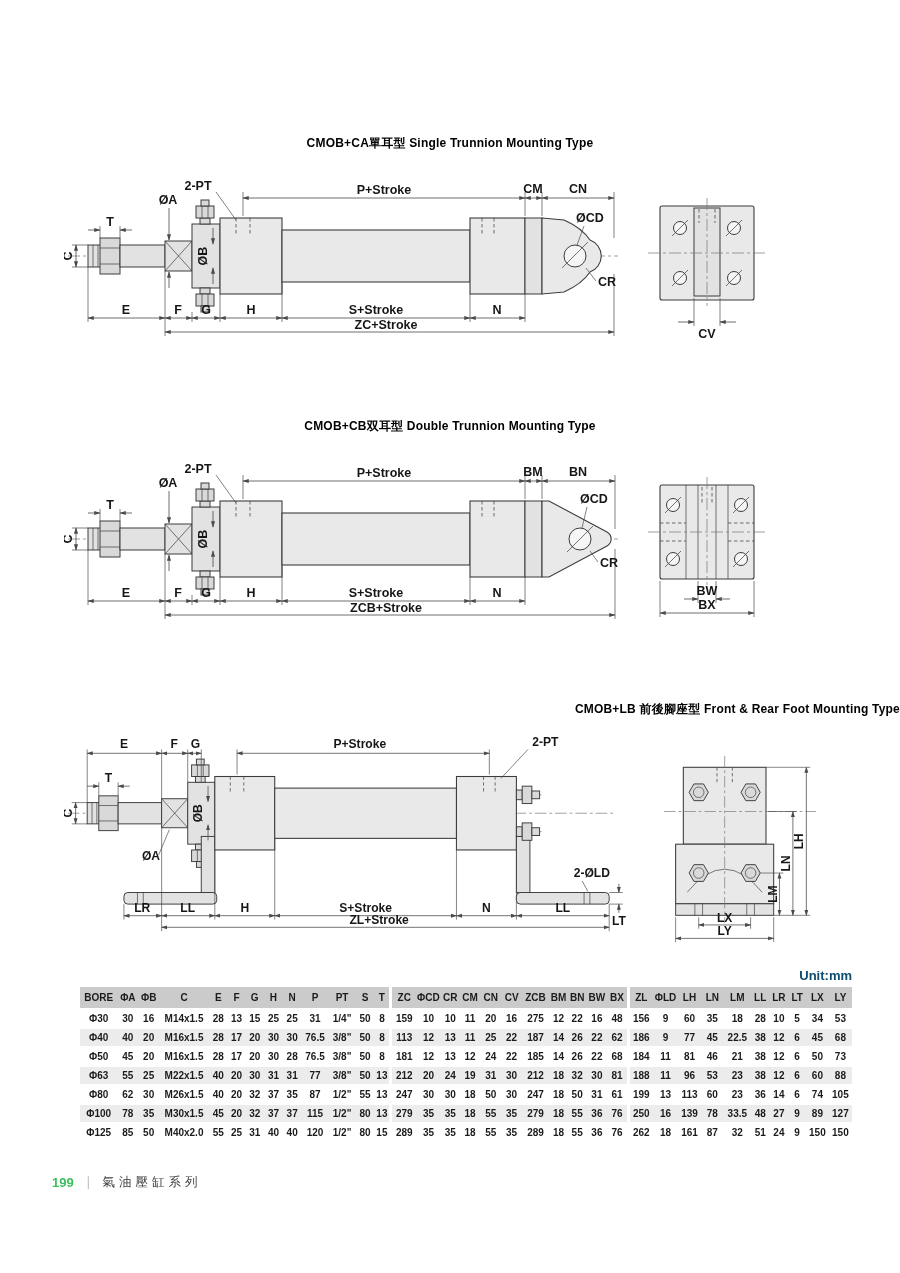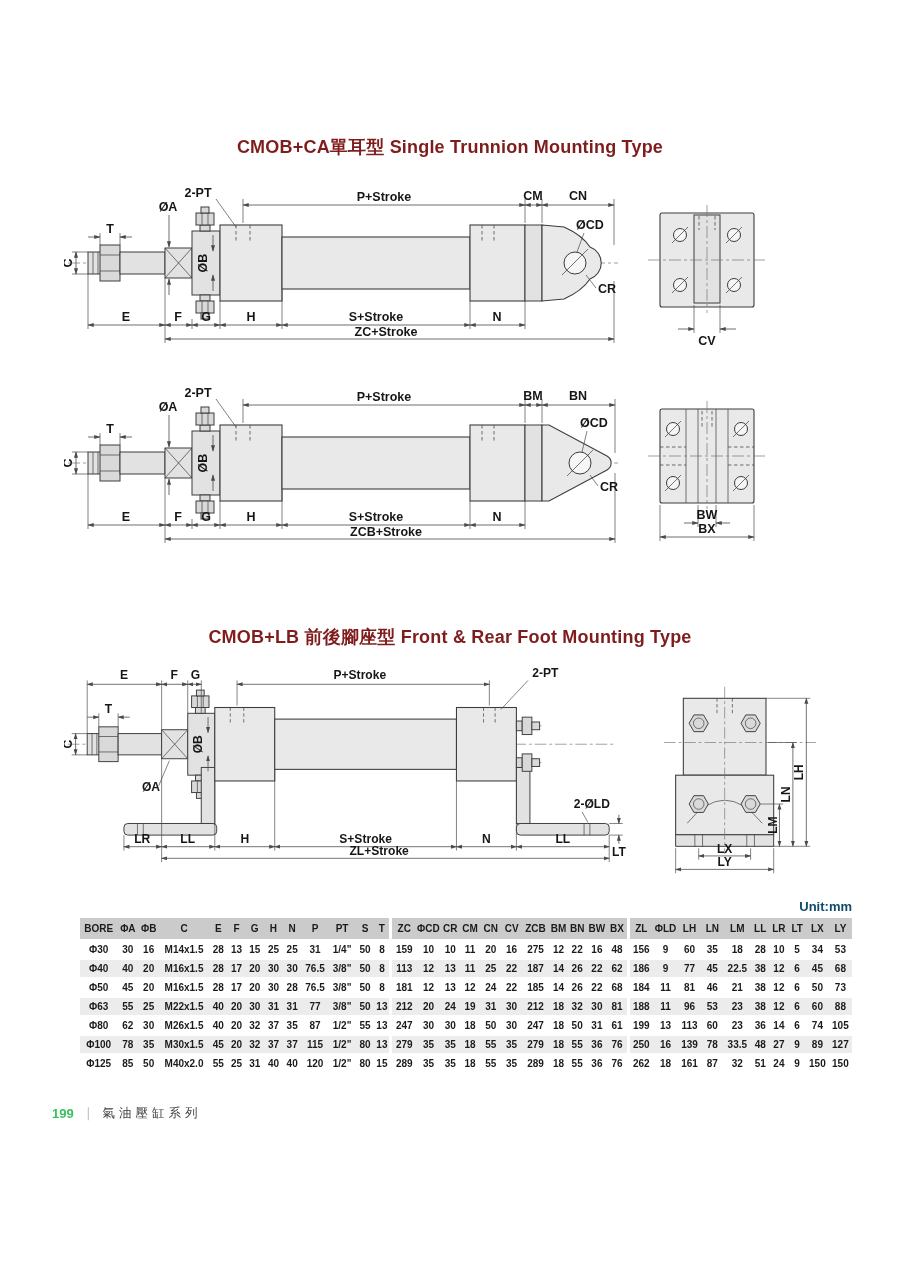--- a/index.html
+++ b/index.html
@@ -1,22 +1,22 @@
 <!DOCTYPE html>
 <html><head>
 <meta charset="utf-8">
 <style>
   html,body{margin:0;padding:0;background:#fff;}
   #page{width:900px;height:1273px;background:#fff;overflow:hidden;position:relative;
         font-family:"Liberation Sans",sans-serif;}
-  .sec-title{margin:0;text-align:center;font-size:18px;font-weight:600;color:#7f1d1d;
+  .sec-title{margin:0;text-align:center;font-size:12px;font-weight:600;color:#000000;
              letter-spacing:.2px;}
   .t1{padding-top:135px;}
   .t2{margin-top:66px;}
-  .t3{margin-top:66px;}
+  .t3{margin-top:66px;text-align:right;}
   .diag-row{display:flex;align-items:flex-start;padding-left:64px;margin-top:26px;gap:18px;}
   .diag-row.d3{margin-top:14px;}
   svg text{font-family:"Liberation Sans",sans-serif;}
   .lb{font-size:12.5px;font-weight:bold;fill:#161616;}
   .pt{fill:#e9e9e9;stroke:#3c3c3c;stroke-width:1.1;}
   .pta{fill:#e2e2e2;stroke:#3c3c3c;stroke-width:1;}
   .ptb{fill:#d9d9d9;stroke:#3c3c3c;stroke-width:1;}
   .hole{fill:#f6f6f6;stroke:#3c3c3c;stroke-width:1;}
   .thin{stroke:#3c3c3c;stroke-width:.7;fill:none;}
   .dim{stroke:#4a4a4a;stroke-width:.8;fill:none;}
@@ -171,20 +171,21 @@
       <line class="cl" x1="65" y1="6" x2="65" y2="114"></line>
       <line class="ext" x1="52" y1="106" x2="52" y2="134"></line>
           <line class="ext" x1="78" y1="106" x2="78" y2="134"></line>
       <line class="dim" x1="36" y1="130" x2="52" y2="130" marker-end="url(#arr)"></line>
       <line class="dim" x1="94" y1="130" x2="78" y2="130" marker-end="url(#arr)"></line>
       <text class="lb" x="65" y="146" text-anchor="middle">CV</text>
     </g>
   </svg>
 </div>
 
+<h2 class="sec-title t2">CMOB+CB双耳型 Double Trunnion Mounting Type</h2>
 
 <div class="diag-row">
   <svg width="560" height="164" viewBox="-6 0 560 164">
     <g>
       <line class="cl" x1="-2" y1="78" x2="548" y2="78"></line>
       <line class="cl" x1="150" y1="60" x2="455" y2="60"></line>
       <line class="cl" x1="150" y1="96" x2="455" y2="96"></line>
     </g>
     <g>
       <rect class="pta" x="18" y="67" width="32" height="22"></rect>

